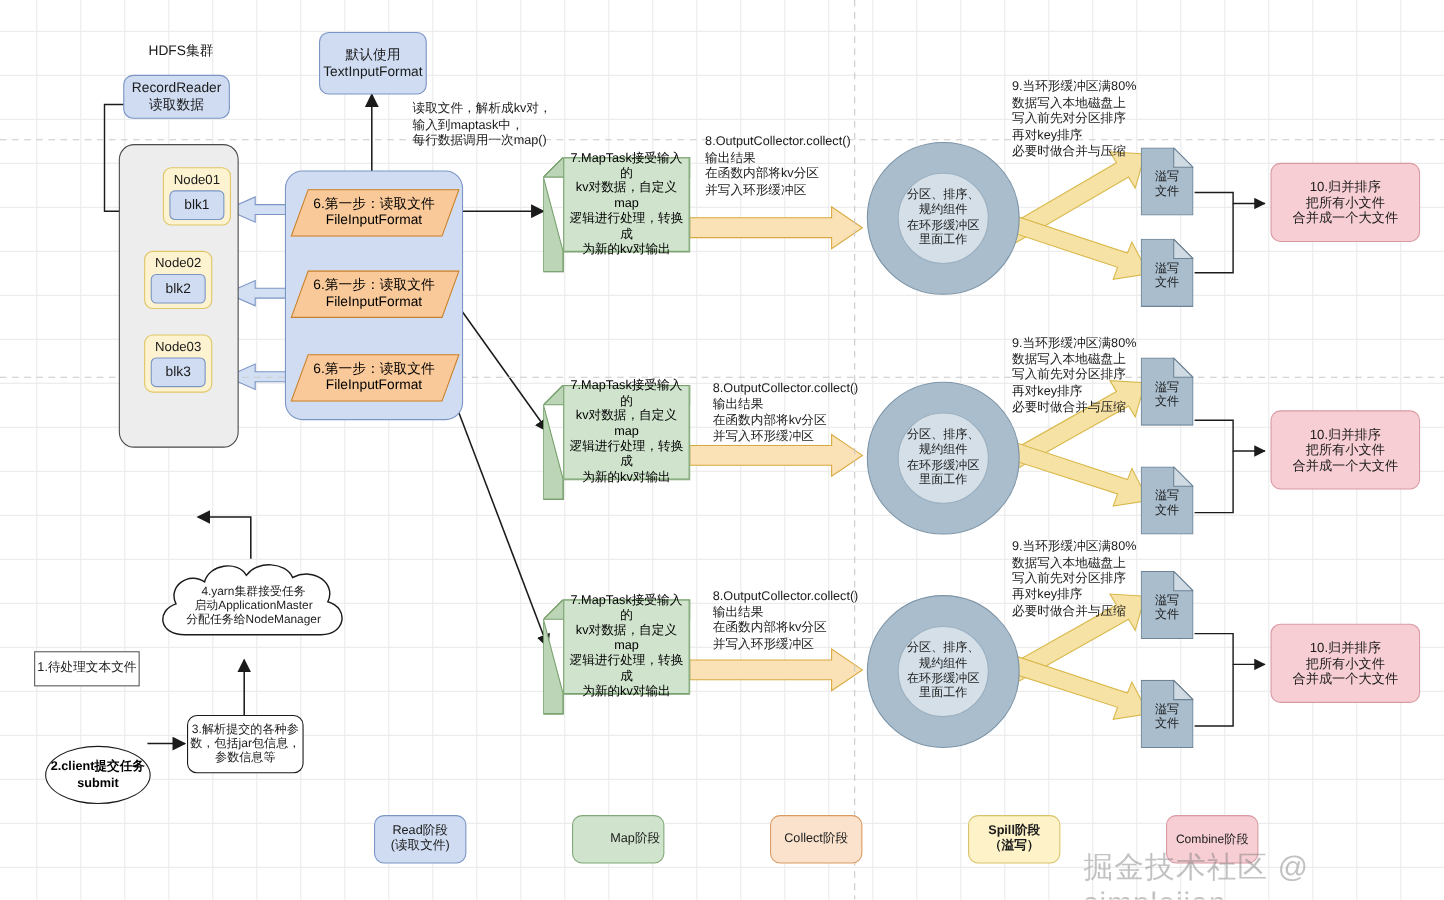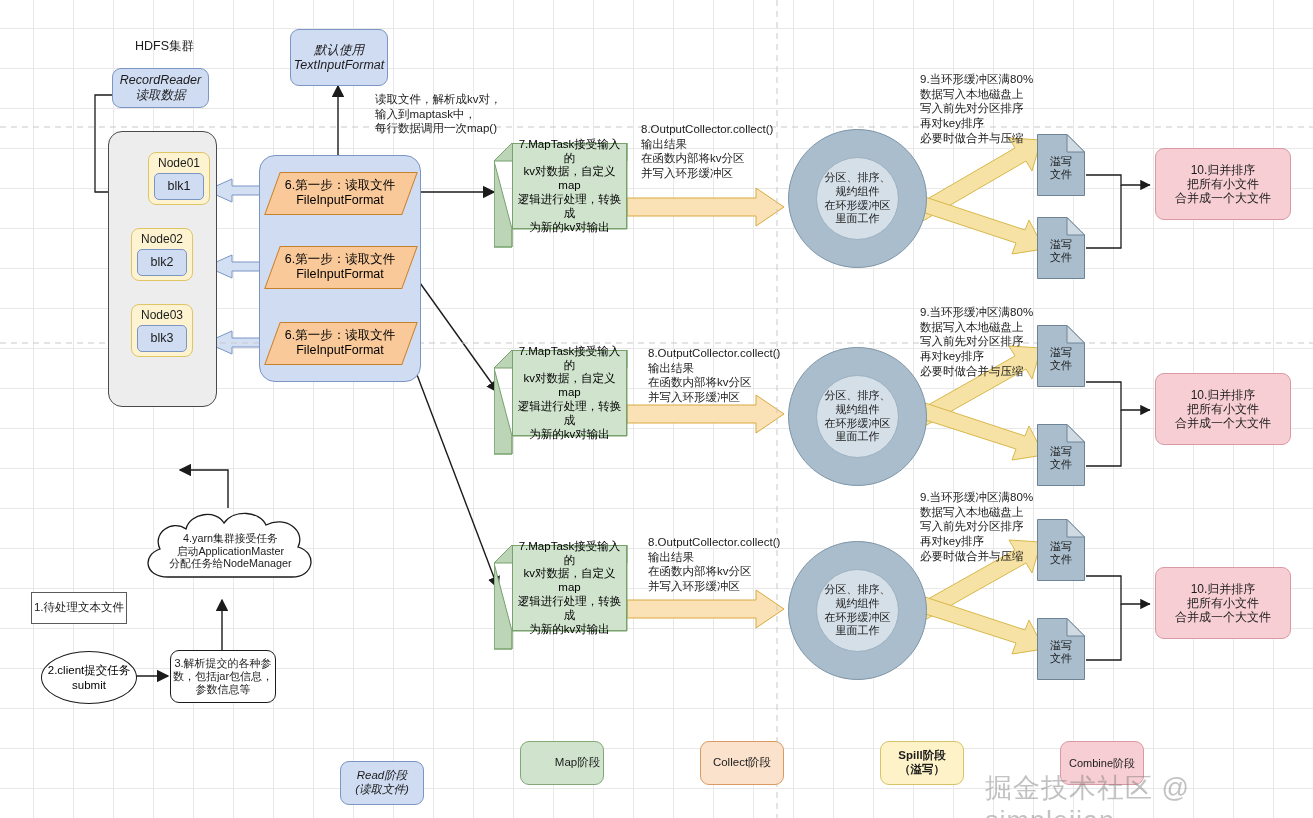--- a/index.html
+++ b/index.html
@@ -12,21 +12,21 @@
       linear-gradient(to bottom,#e8e8e8 1px,transparent 1px);
     background-size:40px 40px;
     background-position:-7px -12px;
   }
   #svg-layer{position:absolute;left:0;top:0;width:1313px;height:818px;pointer-events:none;}
   .node{position:absolute;box-sizing:border-box;display:flex;align-items:center;
         justify-content:center;text-align:center;color:#1b1b1b;line-height:1.18;}
   .node span{display:block;width:100%;white-space:pre-line;}
 
   
-  .rbox-blue{background:#cfdcf2;border:1px solid #7b95c4;border-radius:9px;font-size:12.5px;font-style:italic;}
+  .rbox-blue{background:#cfdcf2;border:1px solid #7b95c4;border-radius:9px;font-size:12.5px;}
   
   .rbox-green{background:#cfe3cd;border:1px solid #82a878;border-radius:9px;font-size:12.5px;padding-left:31px;}
   
   .rbox-orange{background:#fbe2cd;border:1px solid #d99b63;border-radius:9px;font-size:12.5px;}
   
   .rbox-yellow{background:#fdf2c8;border:1px solid #d9c36a;border-radius:9px;font-size:12.5px;}
   
   .rbox-pink{background:#f6ced3;border:1px solid #d99aa3;border-radius:9px;font-size:12px;}
   
   .rbox-white{background:#ffffff;border:1px solid #1b1b1b;border-radius:9px;font-size:11.5px;}
@@ -368,32 +368,32 @@
       <span>4.yarn集群接受任务
 启动ApplicationMaster
 分配任务给NodeManager</span>
     </div>
   </div>
 
   <div class="node rect-white" style="left:31px;top:592px;width:96px;height:32px;">
     <span style="font-size:11.5px;">1.待处理文本文件</span>
   </div>
 
-  <div class="ellipse" style="left:41px;top:651px;width:94px;height:51px;">
+  <div class="ellipse" style="left:41px;top:678px;width:94px;height:51px;font-weight:bold;">
     <span>2.client提交任务
 submit</span>
   </div>
 
   <div class="node rbox-white" style="left:170px;top:650px;width:106px;height:53px;">
     <span style="font-size:11px;">3.解析提交的各种参
 数，包括jar包信息，
 参数信息等</span>
   </div>
 
-  <div class="node rbox-blue legend" style="left:340px;top:741px;width:84px;height:44px;margin-top:20px;">
+  <div class="node rbox-blue legend" style="left:340px;top:741px;width:84px;height:44px;">
     <span>Read阶段
 (读取文件)</span>
   </div>
   <div class="node rbox-green legend" style="left:520px;top:741px;width:84px;height:44px;">
     <span>Map阶段</span>
   </div>
   <div class="node rbox-orange legend" style="left:700px;top:741px;width:84px;height:44px;">
     <span>Collect阶段</span>
   </div>
   <div class="node rbox-yellow legend" style="left:880px;top:741px;width:84px;height:44px;font-weight:bold;">

